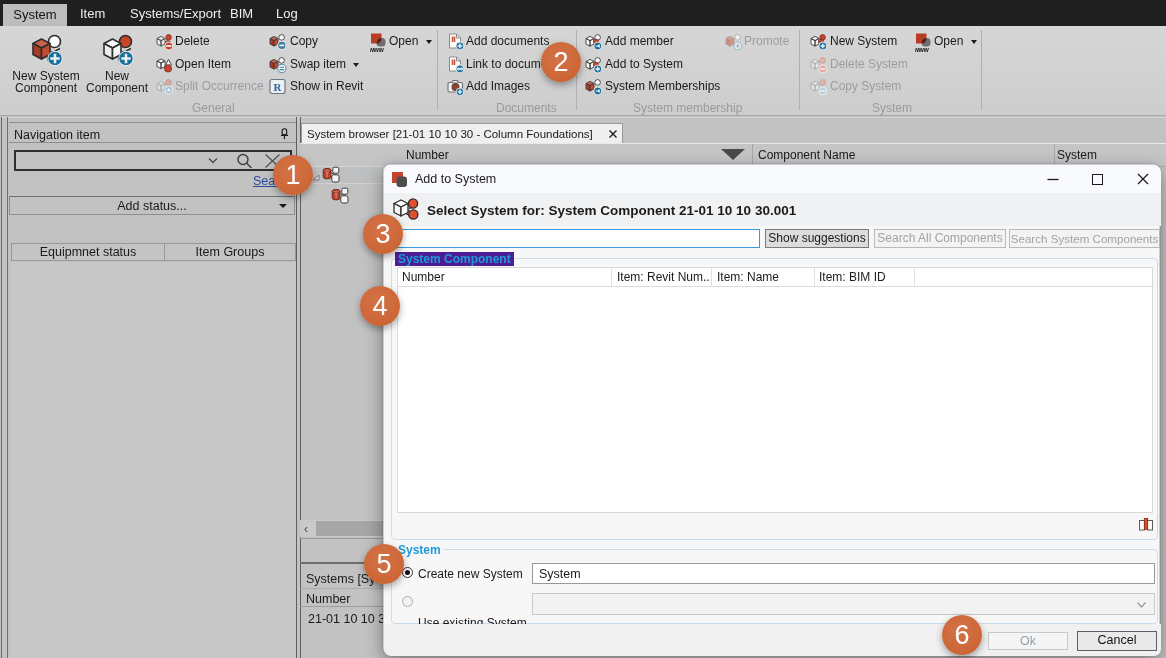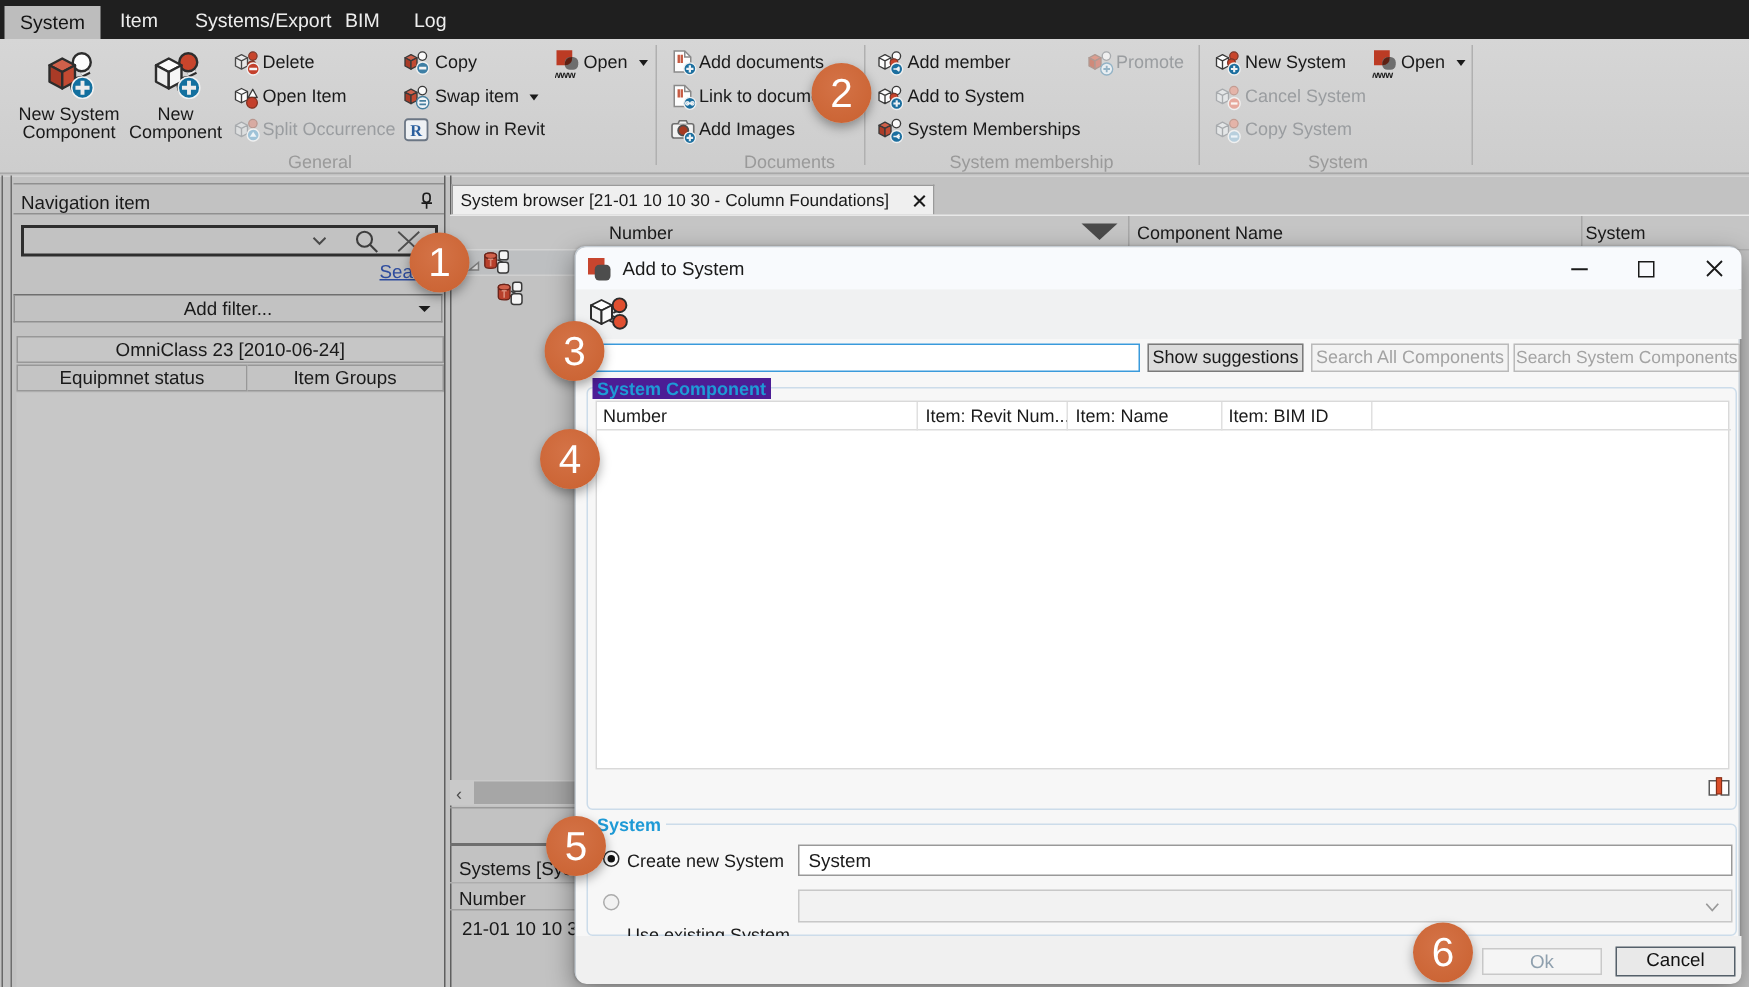--- a/index.html
+++ b/index.html
@@ -259,21 +259,21 @@
   </div>
   <div class="srow dis" style="left:810px; top:30px;">
     <svg width="18" height="18" viewBox="0 0 18 18">
       <g stroke="#a8abae" stroke-width="0.9" stroke-linejoin="round" fill="#e4e6e7">
         <path d="M1 5.5 L5 3.4 L9 5.5 L5 7.6 Z M1 5.5 V11 L5 13.1 V7.6 Z M9 5.5 V11 L5 13.1 V7.6 Z"></path>
       </g>
       <circle cx="12.6" cy="4.4" r="2.8" fill="#e4b4a9" stroke="#c39c92" stroke-width="0.8"></circle>
       <circle cx="12.8" cy="13" r="4" fill="#e6a99e" stroke="#f0f0f0" stroke-width="0.9"></circle>
       <path d="M10.6 13 H15" stroke="#faf5f3" stroke-width="1.5"></path>
     </svg>
-    <span class="t" style="left:20px;">Cancel System</span>
+    <span class="t" style="left:20px;">Delete System</span>
   </div>
   <div class="srow dis" style="left:810px; top:52px;">
     <svg width="18" height="18" viewBox="0 0 18 18">
       <g stroke="#a8abae" stroke-width="0.9" stroke-linejoin="round" fill="#e4e6e7">
         <path d="M1 5.5 L5 3.4 L9 5.5 L5 7.6 Z M1 5.5 V11 L5 13.1 V7.6 Z M9 5.5 V11 L5 13.1 V7.6 Z"></path>
       </g>
       <circle cx="12.6" cy="4.4" r="2.8" fill="#e4b4a9" stroke="#c39c92" stroke-width="0.8"></circle>
       <circle cx="12.8" cy="13" r="4" fill="#b8cfdd" stroke="#f0f0f0" stroke-width="0.9"></circle>
       <path d="M10.6 13 H15" stroke="#eef4f8" stroke-width="1.5"></path>
     </svg>
@@ -314,27 +314,24 @@
   <svg class="abs" style="left:235px; top:34.5px;" width="19" height="19" viewBox="0 0 19 19">
     <circle cx="8" cy="7.5" r="5" fill="none" stroke="#3d3d3d" stroke-width="1.4"></circle>
     <path d="M11.7 11.2 L16.5 16" stroke="#3d3d3d" stroke-width="1.4"></path>
   </svg>
   <svg class="abs" style="left:264px; top:36px;" width="17" height="16" viewBox="0 0 17 16">
     <path d="M1.5 1.5 L15.5 14.5 M15.5 1.5 L1.5 14.5" stroke="#4f4f4f" stroke-width="1.2"></path>
   </svg>
   <div class="abs" style="left:253px; top:57px; font-size:12.5px; color:#2e4c9e; text-decoration:underline;">Search</div>
 
   <div class="abs" style="left:9px; top:79px; width:286px; height:19px; border:1px solid #8f8f8f; border-top-color:#6f6f6f;">
-    <div class="abs" style="left:0; right:0; top:2px; text-align:center; font-size:12.5px;">Add filter...</div>
+    <div class="abs" style="left:0; right:0; top:2px; text-align:center; font-size:12.5px;">Add status...</div>
     <div class="abs" style="right:7px; top:7px; width:0; height:0; border-left:4px solid transparent; border-right:4px solid transparent; border-top:4.5px solid #1a1a1a;"></div>
   </div>
 
-  <div class="abs" style="left:11px; top:107px; width:285px; height:18px; border:1px solid #989898; background:#c6c6c6;">
-    <div class="abs" style="left:0; right:0; top:1px; text-align:center; font-size:12.5px;">OmniClass 23 [2010-06-24]</div>
-  </div>
   <div class="abs" style="left:11px; top:126px; width:154px; height:18px; border:1px solid #989898; background:#c4c4c4;">
     <div class="abs" style="left:0; right:0; top:1px; text-align:center; font-size:12.5px;">Equipmnet status</div>
   </div>
   <div class="abs" style="left:165px; top:126px; width:131px; height:18px; border:1px solid #989898; border-left:none; background:#c4c4c4;">
     <div class="abs" style="left:0; right:0; top:1px; text-align:center; font-size:12.5px;">Item Groups</div>
   </div>
   <div class="abs" style="left:11px; top:145px; width:285px; height:396px; background:#c7c7c7;"></div>
 </div>
 <div id="mainarea">
 
@@ -415,20 +412,21 @@
         <path d="M16 11 L20 9" stroke="#fff" stroke-width="2.4"></path>
       <path d="M15 16 L19 18" stroke-width="5"></path>
         <path d="M15 16 L19 18" stroke="#fff" stroke-width="2.4"></path>
       <path d="M2 7.5 L9 4 L16 7.5 L9 11 Z" fill="#fff"></path>
       <path d="M2 7.5 V16.5 L9 20 V11 Z" fill="#f3f3f3"></path>
       <path d="M16 7.5 V16.5 L9 20 V11 Z" fill="#fafafa"></path>
       <circle cx="21" cy="7.5" r="4.6" fill="#e04f30"></circle>
       <circle cx="21.3" cy="18.5" r="4.6" fill="#e04f30"></circle>
     </g>
   </svg>
+  <div class="abs" style="left:43px; top:38px; font-size:13.5px; font-weight:bold; white-space:nowrap;">Select System for: System Component 21-01 10 10 30.001</div>
 
   <div class="abs" style="left:13px; top:64px; width:363px; height:19px; background:#fff; border:1px solid #3a9adb;"></div>
   <div class="abs" style="left:381px; top:64px; width:104px; height:19px; background:#dcdcdc; border:1px solid #7a7a7a; text-align:center; line-height:17px; font-size:12px;">Show suggestions</div>
   <div class="abs" style="left:490px; top:64px; width:132px; height:19px; background:#f3f3f3; border:1px solid #bababa; text-align:center; line-height:17px; font-size:12px; color:#a3a3a3;">Search All Components</div>
   <div class="abs" style="left:625px; top:64px; width:151px; height:19px; background:#f3f3f3; border:1px solid #bababa; text-align:center; line-height:17px; font-size:11.6px; color:#a3a3a3; white-space:nowrap;">Search System Components</div>
 
   <div class="abs" style="left:7px; top:93px; width:767px; height:282px; border:1px solid #ccdcea; border-radius:4px;"></div>
   <div class="abs" style="left:11px; top:87px; font-size:12px; font-weight:bold; color:#1e9ad6; background:#4c1d95; padding:0 3px;">System Component</div>
   <div class="abs" style="left:13px; top:102px; width:756px; height:246px; background:#fff; border:1px solid #d9d9d9;">
     <div class="abs" style="left:0; top:0; width:756px; height:19px; border-bottom:1px solid #dcdcdc;">

